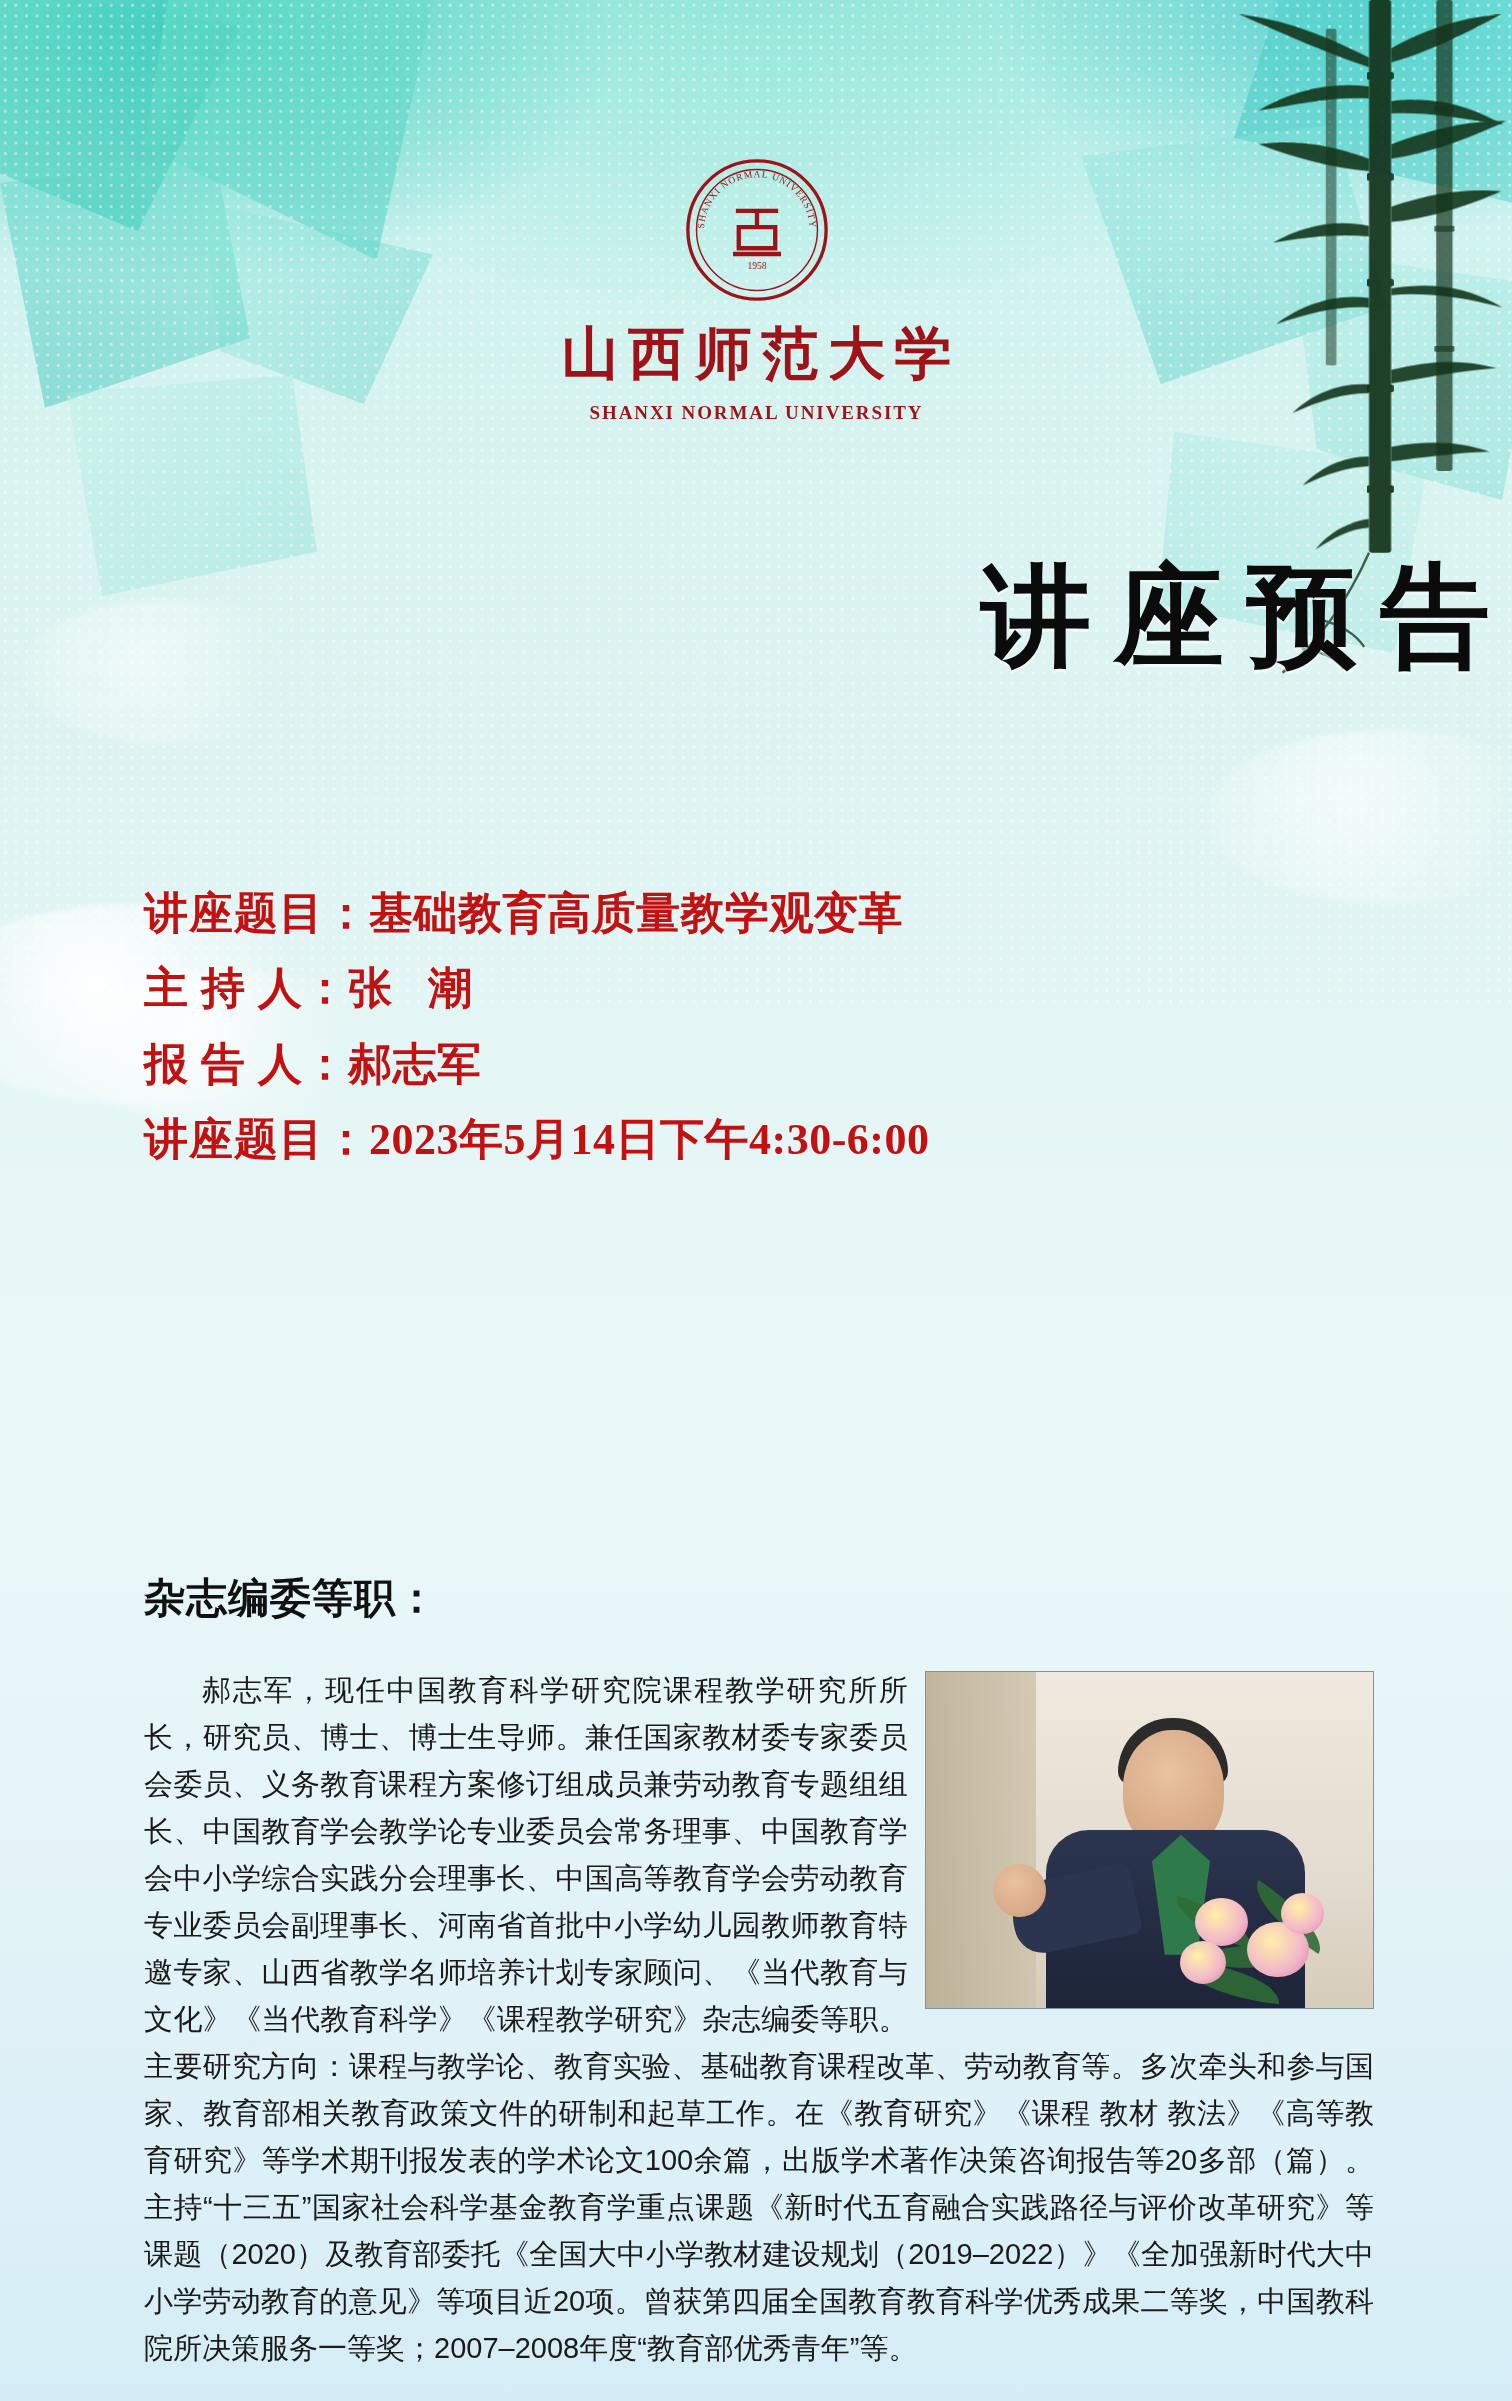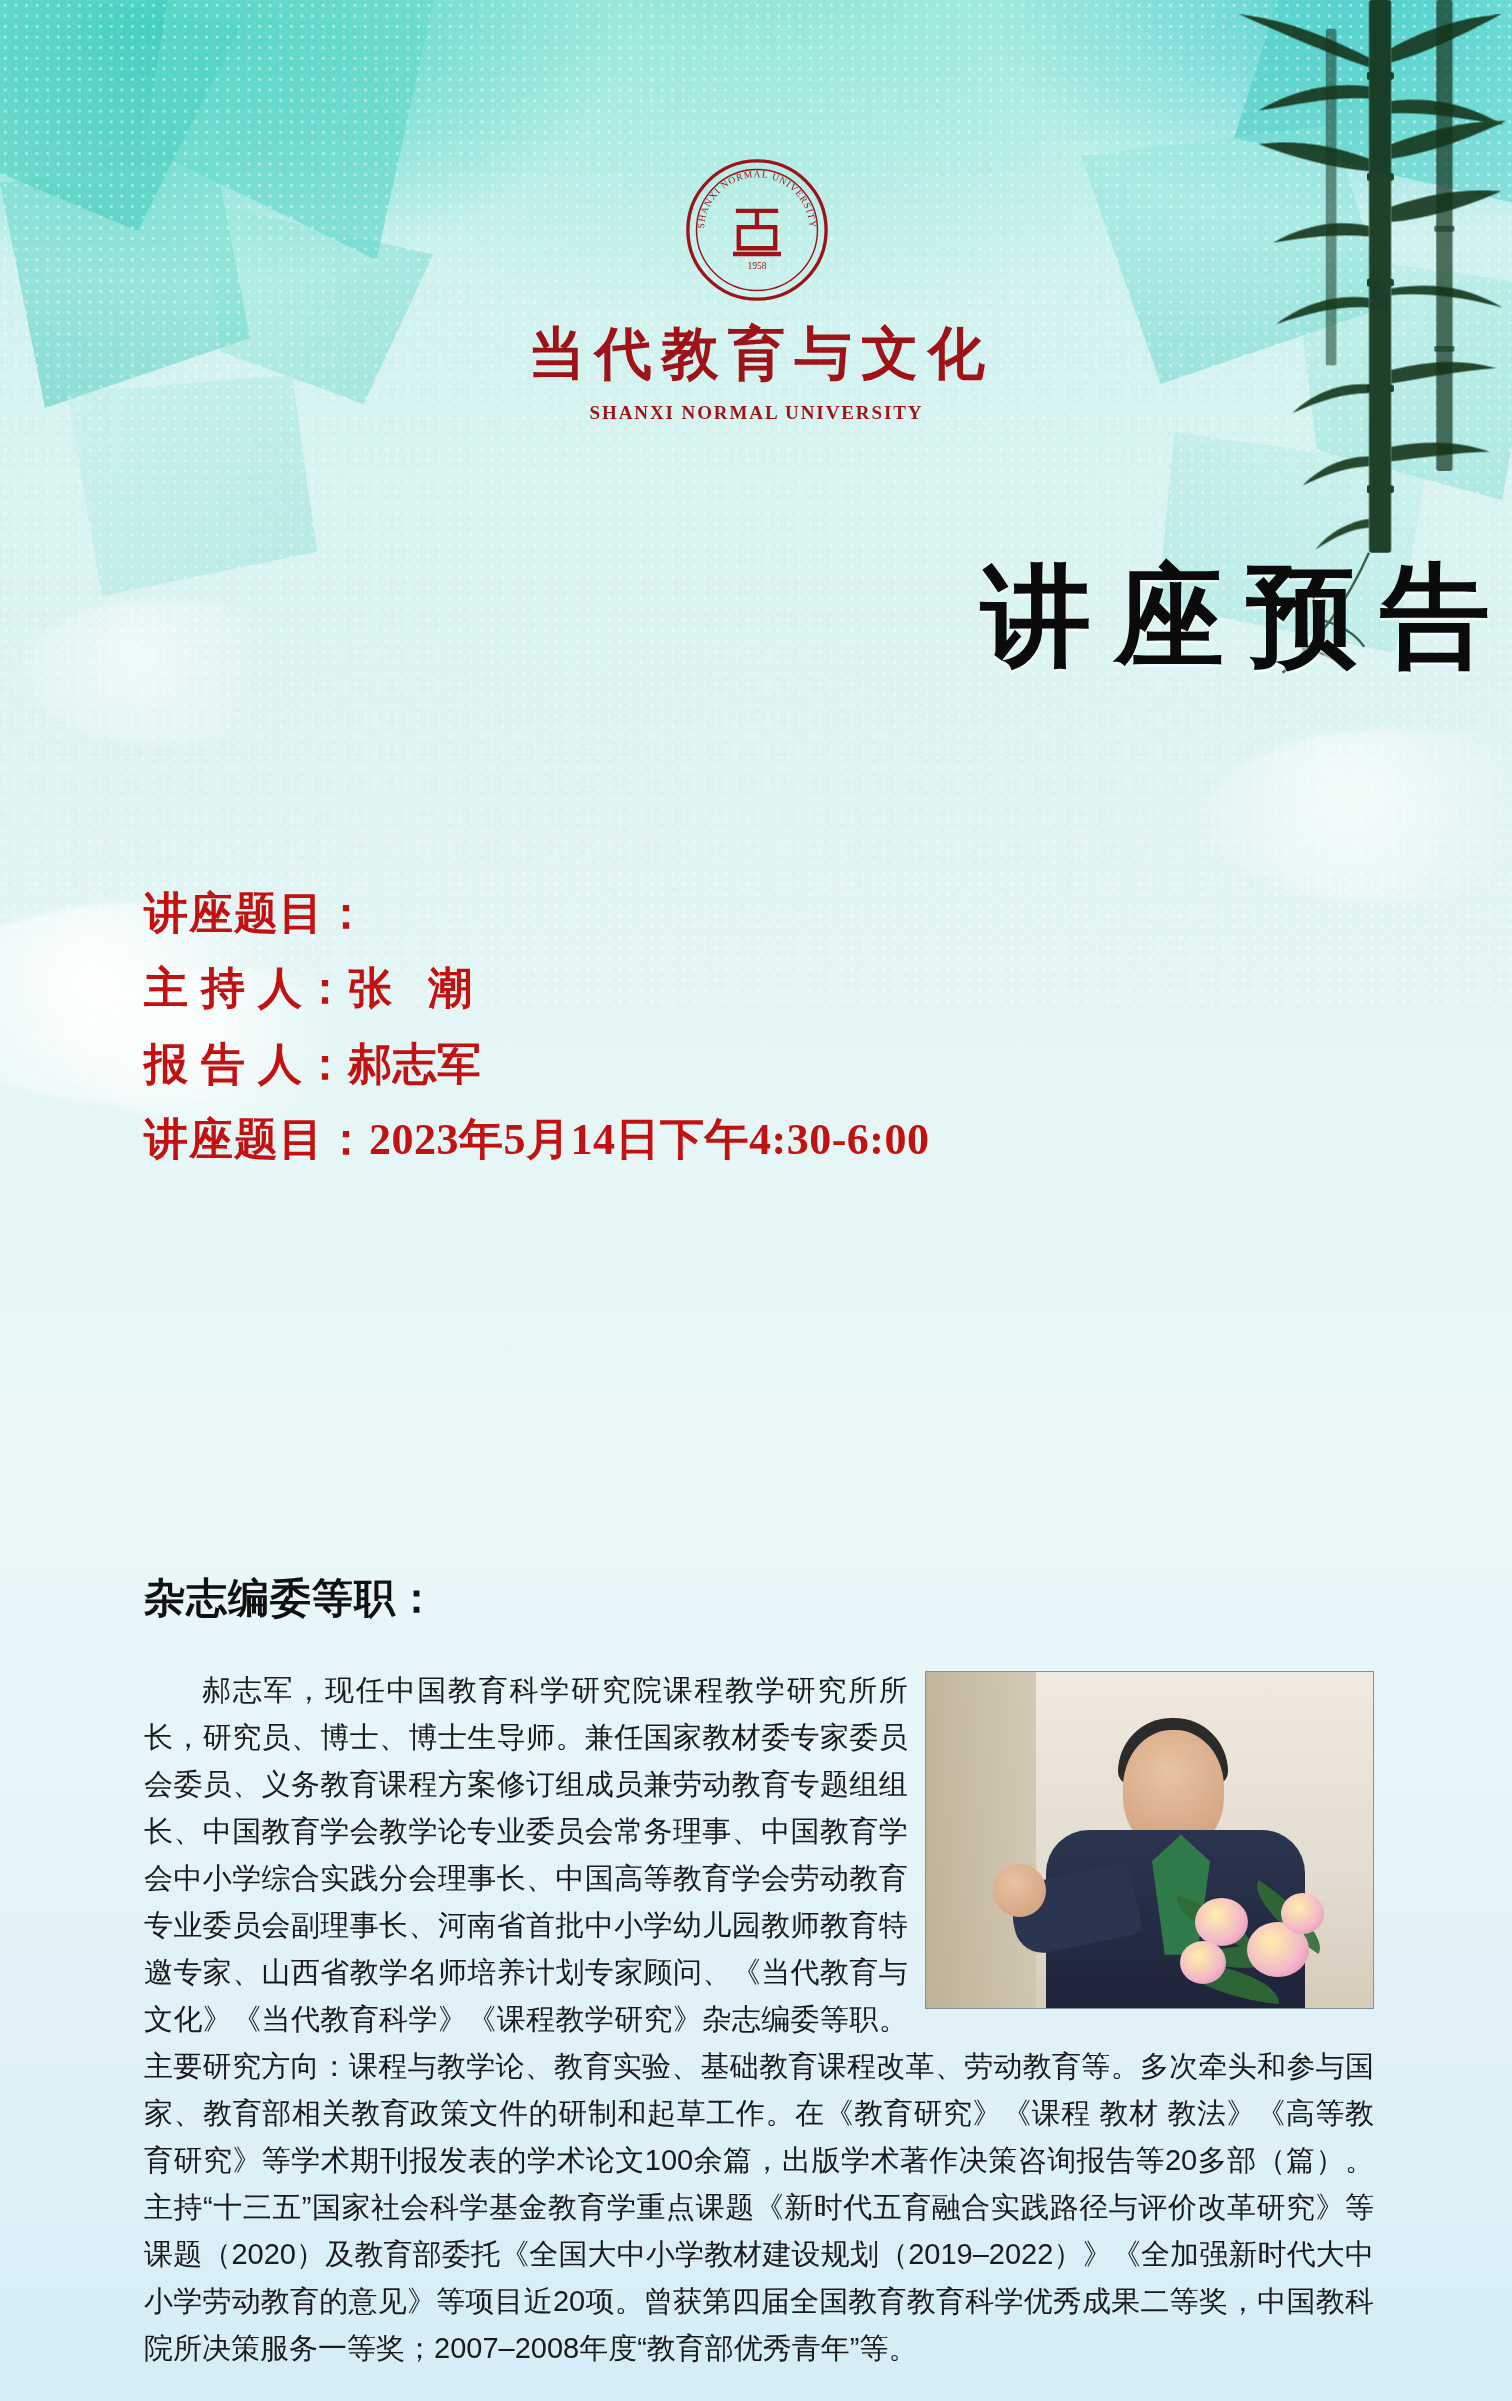--- a/index.html
+++ b/index.html
@@ -309,29 +309,30 @@
         </text>
         <g fill="none" stroke="#9e1218" stroke-width="9">
           <path d="M106 110 h88"></path>
           <path d="M150 110 v34"></path>
           <path d="M112 144 h76 v44 h-76 z"></path>
           <path d="M100 200 h100"></path>
         </g>
         <text x="150" y="232" text-anchor="middle" font-family="Liberation Serif, serif" font-size="20" fill="#9e1218">1958</text>
       </svg>
     </div>
-    <div class="univ-cn">当代教育与文化</div>
+    <div class="univ-cn">山西师范大学</div>
     <div class="univ-en">SHANXI NORMAL UNIVERSITY</div>
   </div>
 
   <div class="poster-title">讲座预告</div>
 
   <div class="info">
     <div class="info-row">
       <span class="info-label">讲座题目：</span>
+      <span class="info-value">基础教育高质量教学观变革</span>
     </div>
     <div class="info-row">
       <span class="info-label">主 持 人：</span>
       <span class="info-value sp">张  潮</span>
     </div>
     <div class="info-row">
       <span class="info-label">报 告 人：</span>
       <span class="info-value">郝志军</span>
     </div>
     <div class="info-row">

